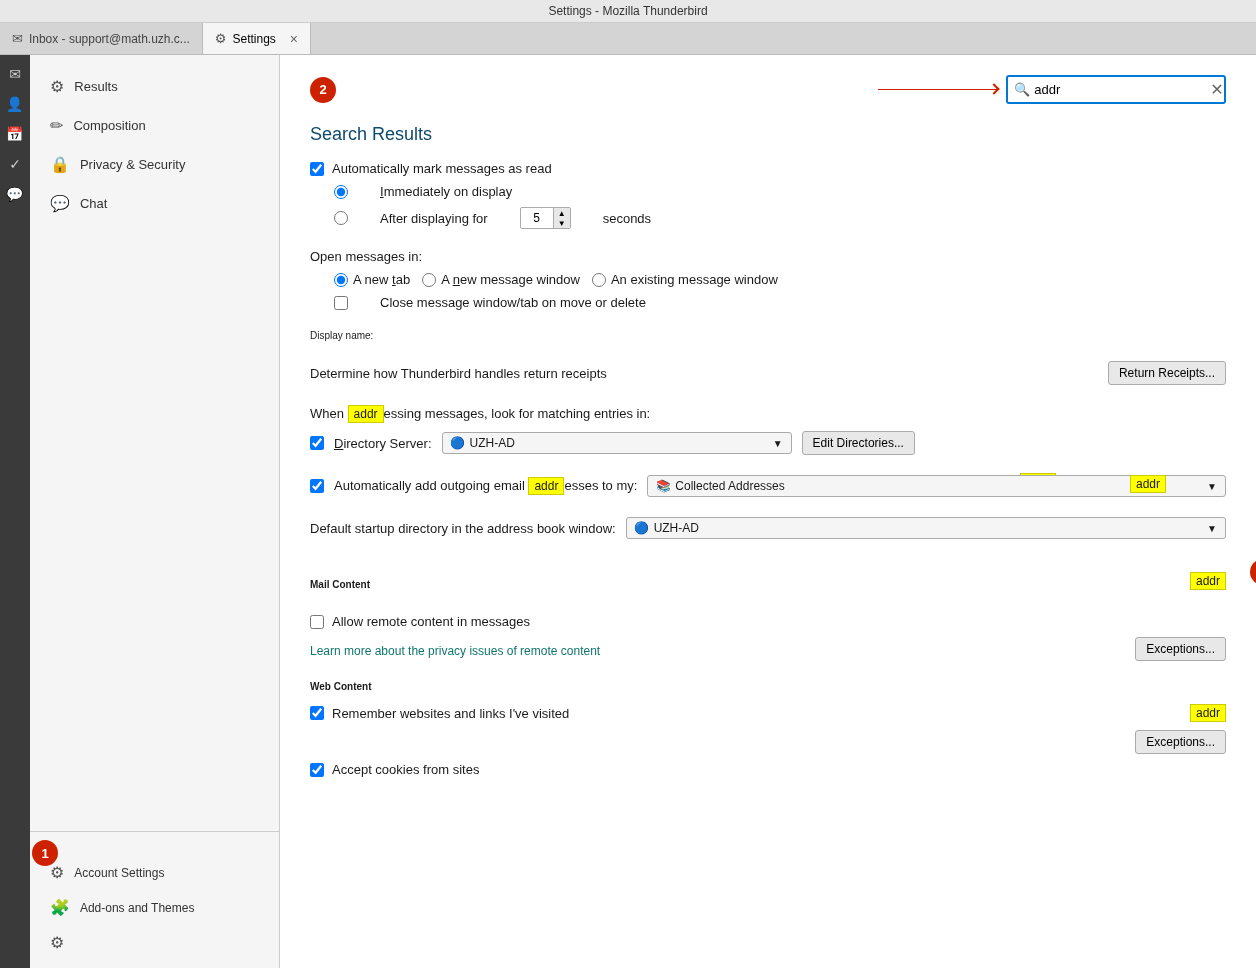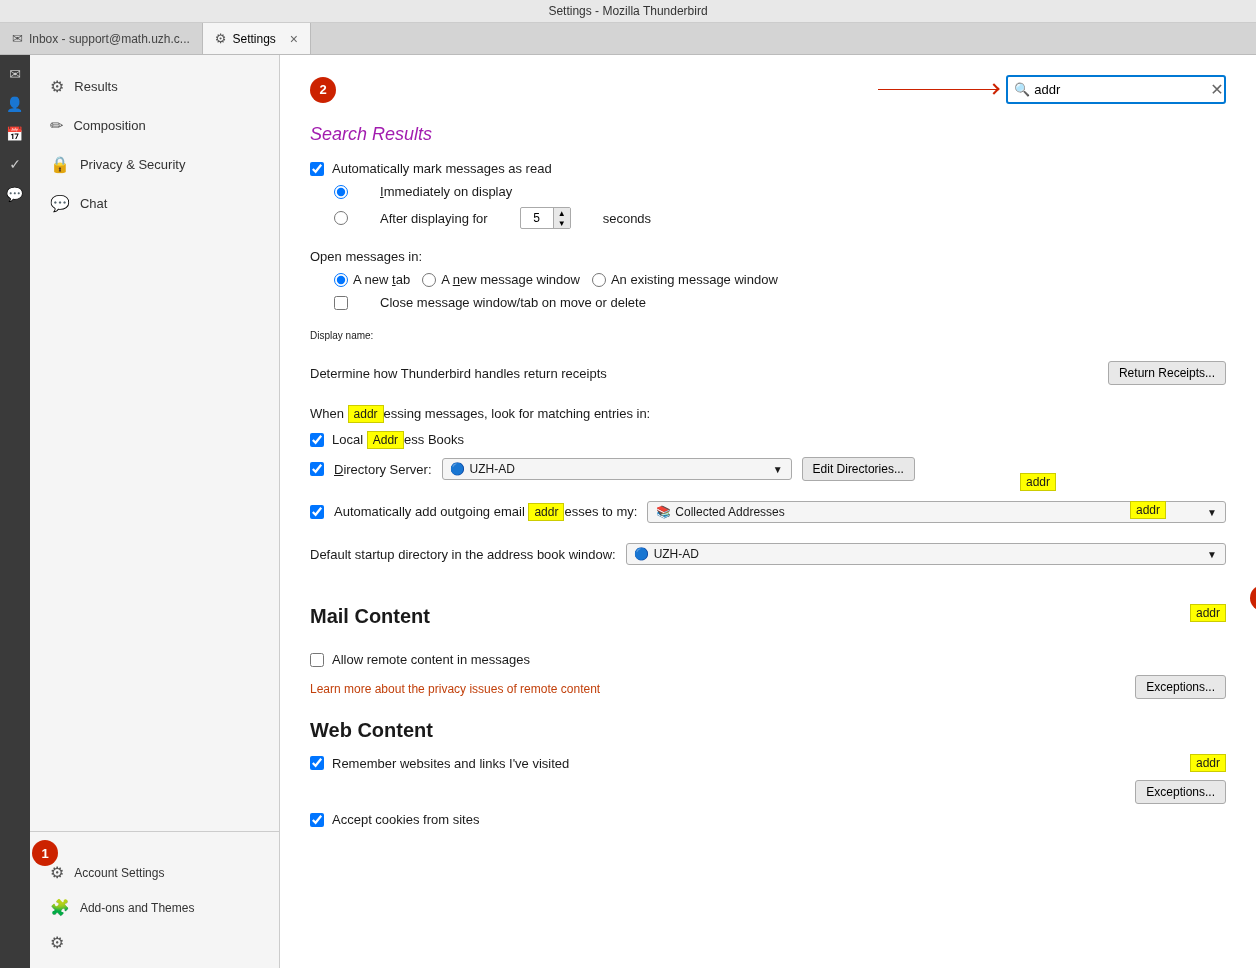--- a/index.html
+++ b/index.html
@@ -29,21 +29,21 @@
 
     .main { flex: 1; background: #fff; overflow-y: auto; padding: 20px 30px; position: relative; }
 
     .search-area { display: flex; align-items: center; justify-content: flex-end; margin-bottom: 20px; gap: 10px; }
     .step-badge { width: 26px; height: 26px; border-radius: 50%; background: #cc2200; color: #fff; font-size: 13px; font-weight: bold; display: flex; align-items: center; justify-content: center; }
     .search-box { display: flex; align-items: center; border: 2px solid #0078d4; border-radius: 3px; background: #fff; padding: 3px 6px; width: 220px; }
     .search-input { border: none; outline: none; font-size: 13px; flex: 1; }
     .search-icon { color: #888; margin-right: 4px; }
     .search-clear { color: #666; cursor: pointer; font-size: 16px; }
 
-    .section-title { font-size: 18px; color: #a21caf; margin-bottom: 16px; font-weight: normal; font-style: italic; }
+    .section-title { font-size: 18px; color: #0c4a6e; margin-bottom: 16px; font-weight: normal; }
 
     .setting-group { margin-bottom: 20px; }
     .setting-row { display: flex; align-items: center; gap: 8px; margin-bottom: 8px; }
     .setting-row.indent { margin-left: 24px; gap: 32px; }
 
     input[type="checkbox"] { width: 14px; height: 14px; cursor: pointer; }
     input[type="radio"] { width: 14px; height: 14px; cursor: pointer; }
 
     .label { font-size: 13px; }
     .label-underline { text-decoration: underline; }
@@ -59,23 +59,23 @@
 
     .button { padding: 4px 10px; border: 1px solid #aaa; border-radius: 3px; background: #e8e8e8; cursor: pointer; font-size: 12px; white-space: nowrap; }
 
     .row-with-button { display: flex; align-items: center; justify-content: space-between; margin-bottom: 8px; }
 
     .dropdown-row { display: flex; align-items: center; gap: 10px; margin-bottom: 8px; }
     .dropdown { display: flex; align-items: center; gap: 4px; border: 1px solid #aaa; border-radius: 3px; background: #f5f5f5; padding: 3px 8px; font-size: 12px; flex: 1; cursor: pointer; }
     .dropdown-arrow { margin-left: auto; font-size: 10px; }
     .dropdown-icon { font-size: 12px; }
 
-    .section-header { font-weight: bold; font-size: 20px; margin-top: 20px; margin-bottom: 12px; }
-
-    .link { color: #c2410c; text-decoration: none; cursor: pointer; font-size: 12px; margin-top: 4px; display: inline-block; }
+    .section-header { font-weight: bold; font-size: 10px; margin-top: 20px; margin-bottom: 12px; }
+
+    .link { color: #0f766e; text-decoration: none; cursor: pointer; font-size: 12px; margin-top: 4px; display: inline-block; }
 
     .addr-tag { display: inline-block; background: #ffff00; padding: 1px 5px; font-size: 12px; border: 1px solid #cccc00; }
   </style>
 </head>
 <body>
 
 <div class="window">
 
   <div class="title-bar">
     <span>Settings - Mozilla Thunderbird</span>
@@ -211,24 +211,20 @@
 
       <div class="setting-group">
         <div class="row-with-button">
           <span class="label">Determine how Thunderbird handles return receipts</span>
           <button class="button">Return Receipts...</button>
         </div>
       </div>
 
       <div class="setting-group" style="position:relative;">
         <div class="label" style="margin-bottom:8px;">When <span class="addr-tag">addr</span>essing messages, look for matching entries in:</div>
-        <div class="setting-row">
-          <input type="checkbox" checked="" style="">
-          <span class="label">Local <span class="addr-tag">Addr</span>ess Books</span>
-        </div>
         <div class="dropdown-row" style="margin-left:0; margin-top:8px; align-items:center;">
           <input type="checkbox" checked="" style="">
           <span class="label"><span class="label-underline">D</span>irectory Server:</span>
           <div class="dropdown" style="max-width:350px;">
             <span class="dropdown-icon">🔵</span>
             <span>UZH-AD</span>
             <span class="dropdown-arrow">▼</span>
           </div>
           <button class="button">Edit Directories...</button>
         </div>

